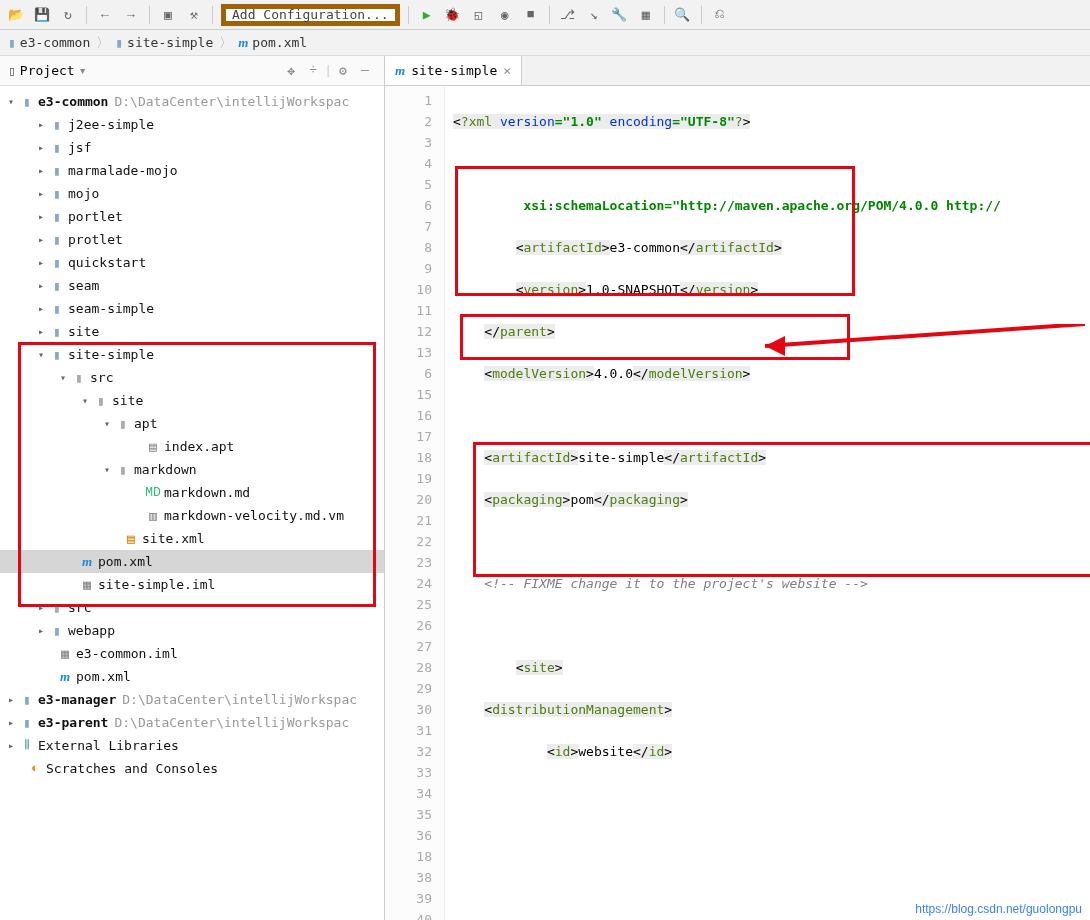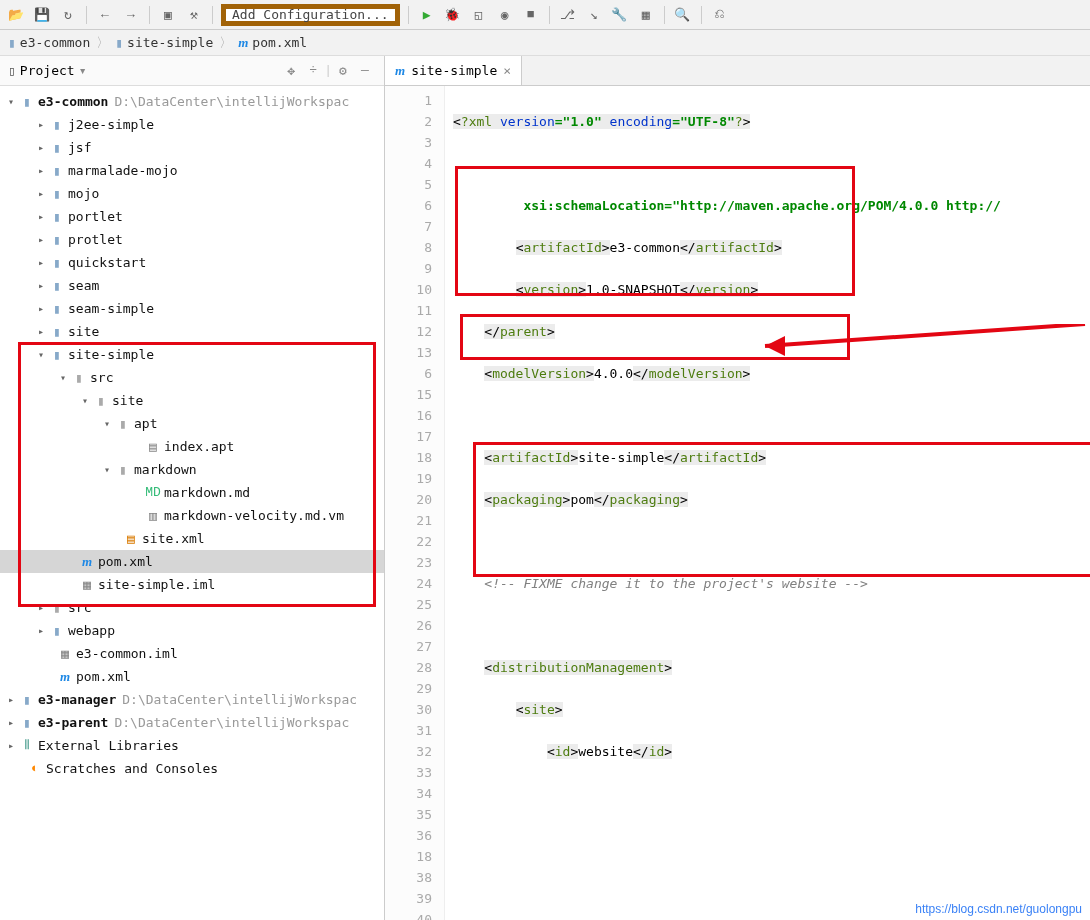--- a/index.html
+++ b/index.html
@@ -335,22 +335,22 @@
 <span class="ln-row">        <span class="xb">&lt;<span class="tag">artifactId</span>&gt;</span><span class="txt">e3-common</span><span class="xb">&lt;/<span class="tag">artifactId</span>&gt;</span></span>
 <span class="ln-row">        <span class="xb">&lt;<span class="tag">version</span>&gt;</span><span class="txt">1.0-SNAPSHOT</span><span class="xb">&lt;/<span class="tag">version</span>&gt;</span></span>
 <span class="ln-row">    <span class="xb">&lt;/<span class="tag">parent</span>&gt;</span></span>
 <span class="ln-row">    <span class="xb">&lt;<span class="tag">modelVersion</span>&gt;</span><span class="txt">4.0.0</span><span class="xb">&lt;/<span class="tag">modelVersion</span>&gt;</span></span>
 <span class="ln-row"></span>
 <span class="ln-row">    <span class="xb">&lt;<span class="tag">artifactId</span>&gt;</span><span class="txt">site-simple</span><span class="xb">&lt;/<span class="tag">artifactId</span>&gt;</span></span>
 <span class="ln-row">    <span class="xb">&lt;<span class="tag">packaging</span>&gt;</span><span class="txt">pom</span><span class="xb">&lt;/<span class="tag">packaging</span>&gt;</span></span>
 <span class="ln-row"></span>
 <span class="ln-row">    <span class="cm">&lt;!-- FIXME change it to the project's website --&gt;</span></span>
 <span class="ln-row"></span>
+<span class="ln-row">        <span class="xb">&lt;<span class="tag">site</span>&gt;</span></span>
 <span class="ln-row">    <span class="xb">&lt;<span class="tag">distributionManagement</span>&gt;</span></span>
-<span class="ln-row">        <span class="xb">&lt;<span class="tag">site</span>&gt;</span></span>
 <span class="ln-row">            <span class="xb">&lt;<span class="tag">id</span>&gt;</span><span class="txt">website</span><span class="xb">&lt;/<span class="tag">id</span>&gt;</span></span>
 
 
 
 
 
 
 
 
 

